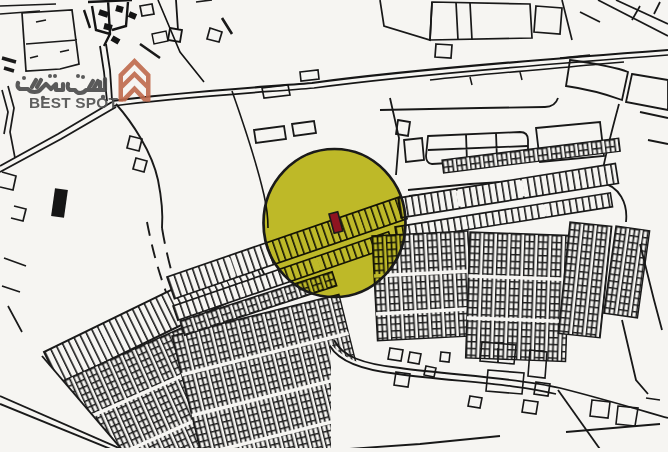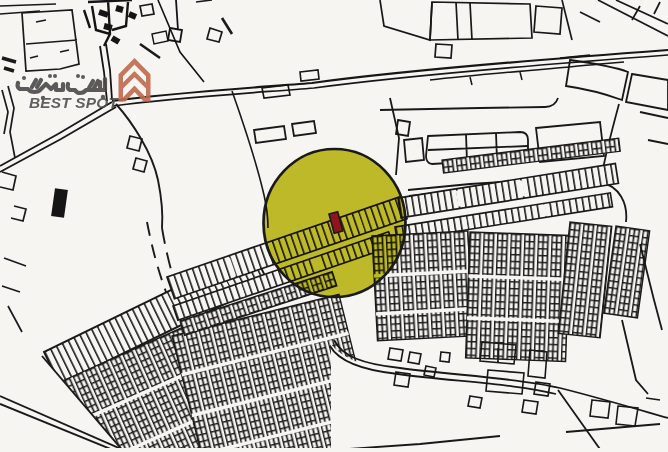--- a/index.html
+++ b/index.html
@@ -1,17 +1,17 @@
 <!DOCTYPE html>
 <html><head>
 <meta charset="utf-8">
 <style>
   html,body{margin:0;padding:0;background:#f6f5f2;}
   #map svg{filter:blur(0.33px);}
-  #map{position:relative;width:668px;height:448px;overflow:hidden;font-family:"Liberation Sans",sans-serif;font-style:italic;}
+  #map{position:relative;width:668px;height:448px;overflow:hidden;font-family:"Liberation Sans",sans-serif;}
 </style>
 </head>
 <body>
 
 <div id="map">
 <svg width="668" height="452" viewBox="0 0 668 452" xmlns="http://www.w3.org/2000/svg">
 <defs>
 
   <pattern id="gridl" width="13.6" height="6.8" patternUnits="userSpaceOnUse">
     <path d="M0,0.6 H10.2 M0.6,0 V6.8 M5.4,0 V6.8 M10.2,0 V6.8" stroke="#1b1b1b" stroke-width="1.7" fill="none"></path>

